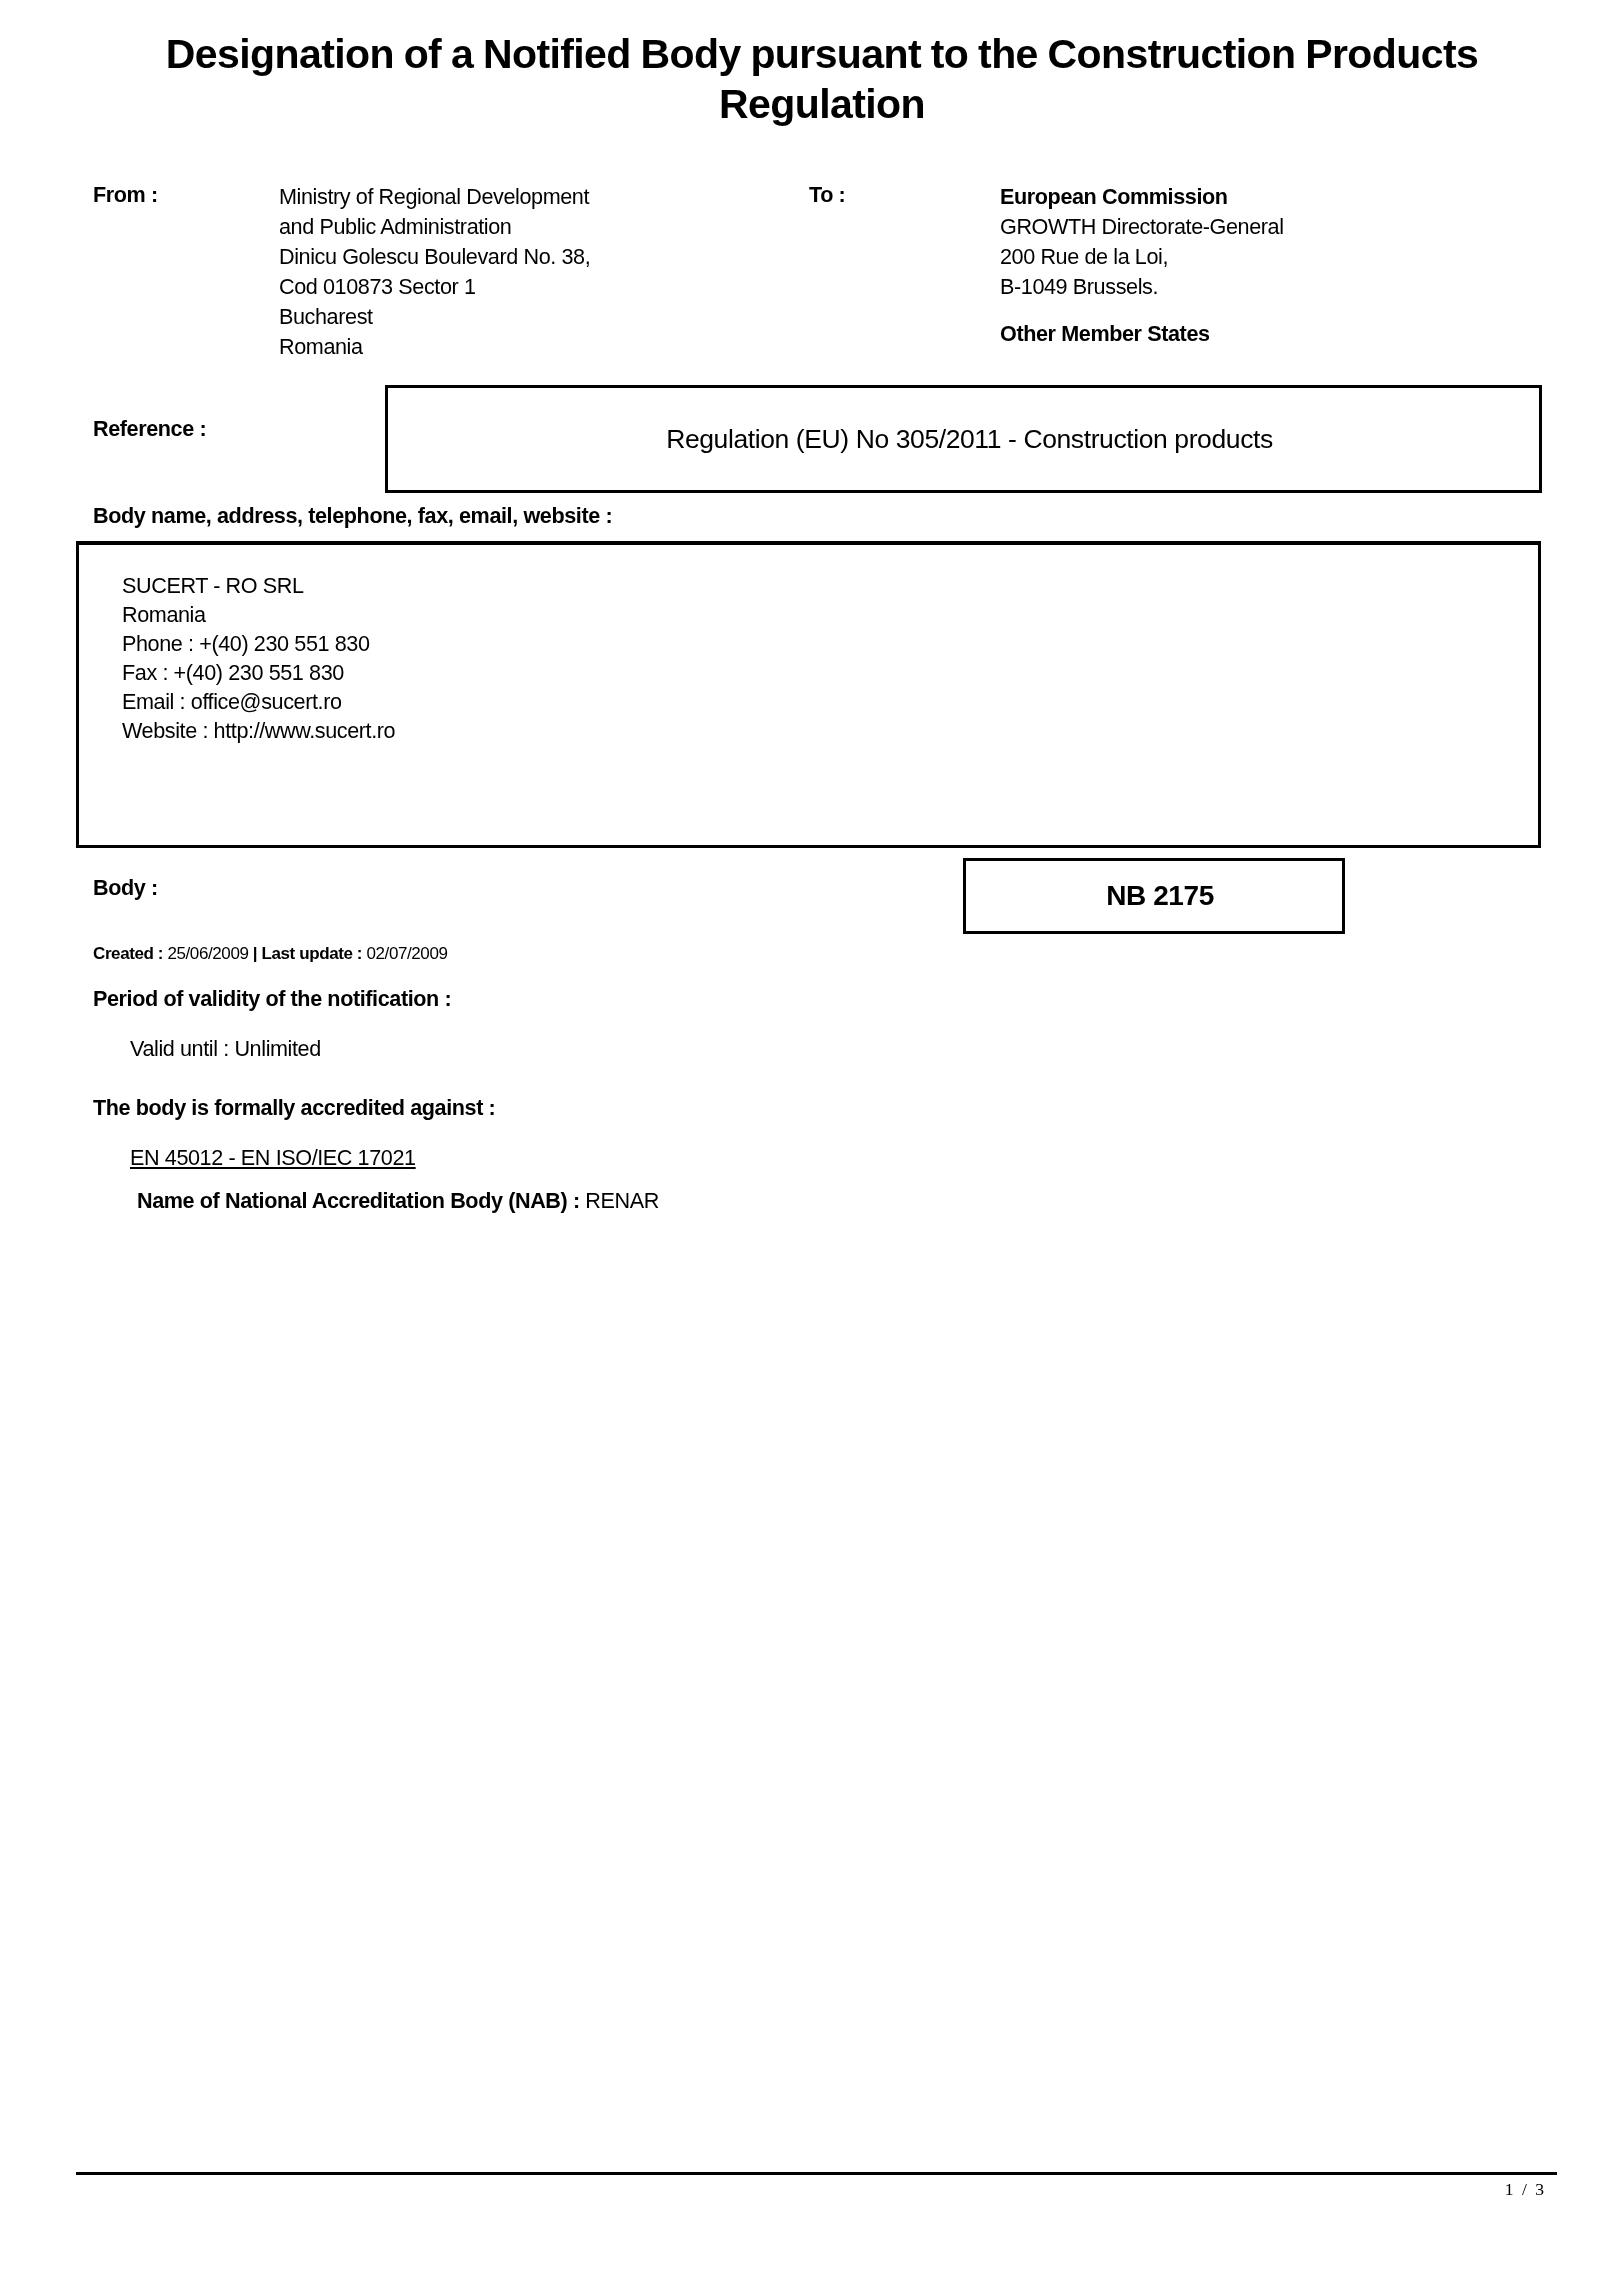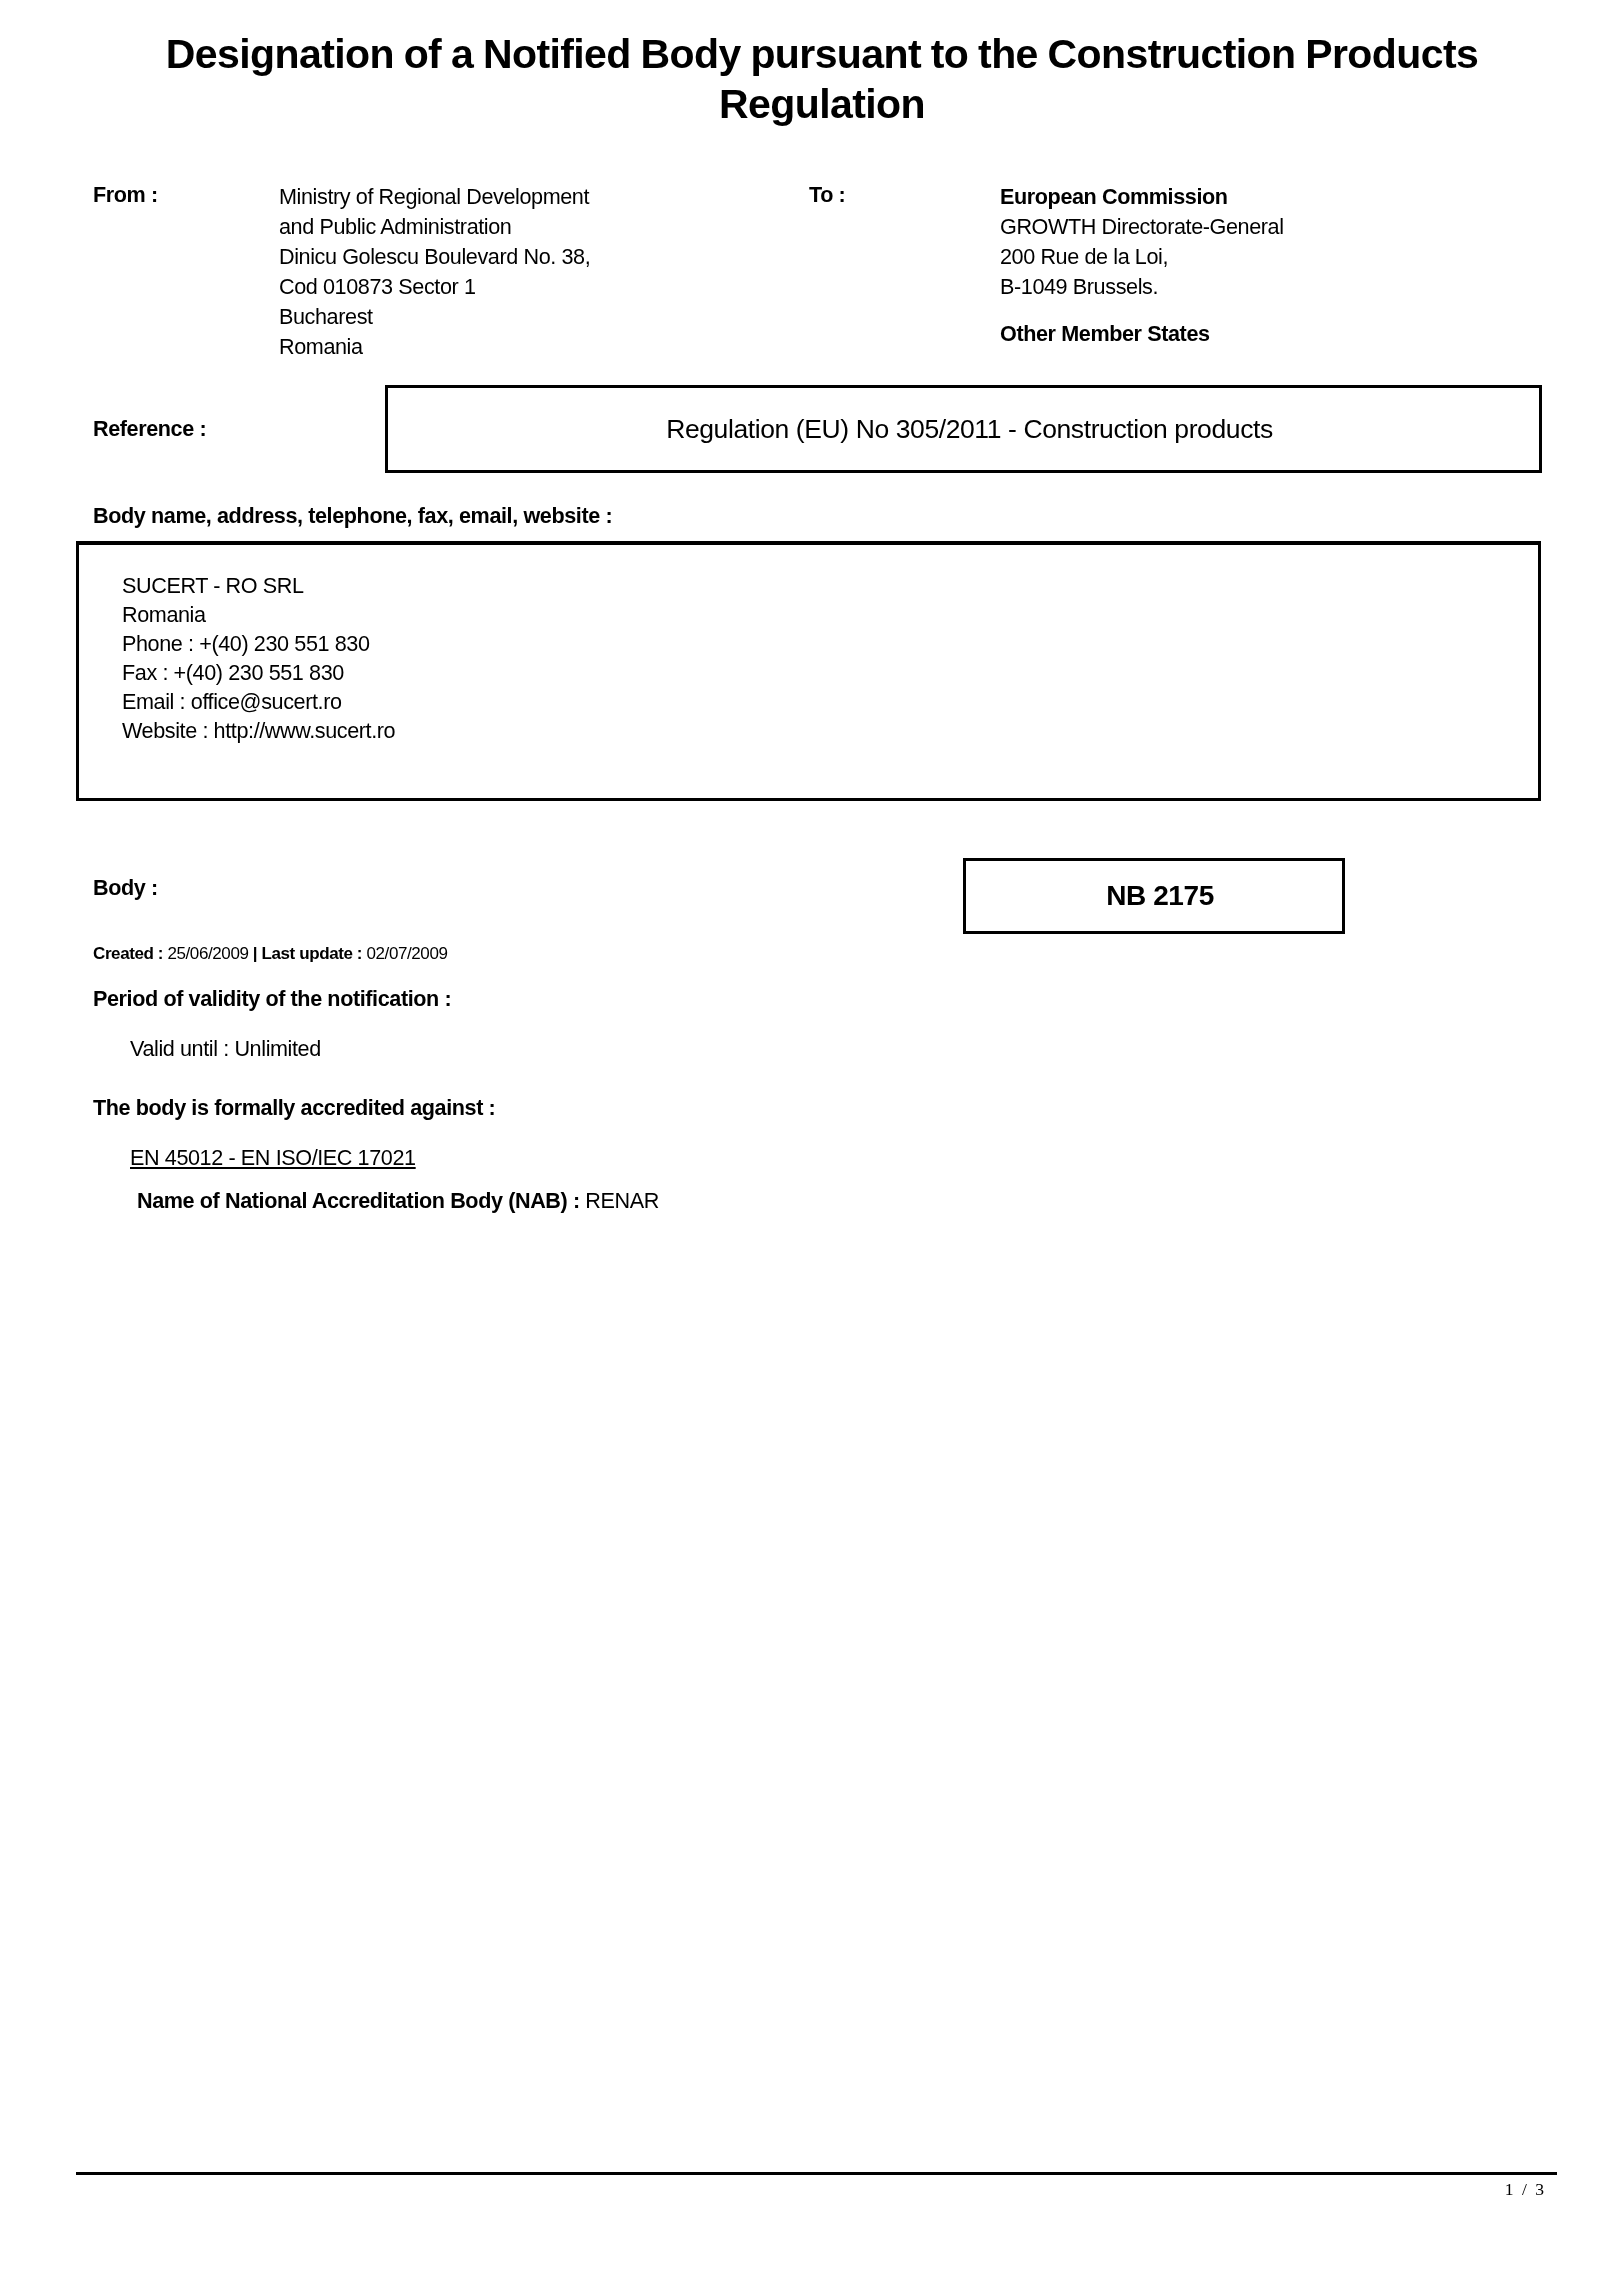--- a/index.html
+++ b/index.html
@@ -45,36 +45,36 @@
   .to-label { top: 182px; left: 797px; }
   .to-address { top: 182px; left: 988px; }
   .to-recipient { font-weight: bold; }
   .other-member-states { margin-top: 16.7px; font-weight: bold; }
 
   .reference-label { top: 416px; left: 81px; }
   .reference-box {
     top: 385px;
     left: 385px;
     width: 1157px;
-    height: 88px;
+    height: 108px;
     border: 3.9px solid #000000;
     box-sizing: border-box;
     display: flex;
     align-items: center;
     justify-content: center;
     font-size: 26.5px;
     letter-spacing: -0.4px;
   }
 
   .body-contact-heading { top: 503px; left: 81px; }
   .body-contact-box {
     top: 541px;
     left: 76px;
     width: 1465px;
-    height: 260px;
+    height: 307px;
     border: 3.9px solid #000000;
     border-top-width: 4.9px;
     box-sizing: border-box;
     padding: 25.5px 19.6px 0 43px;
     font-size: 21.6px;
     line-height: 29px;
   }
 
   .body-label { top: 875px; left: 81px; }
   .nb-box {

